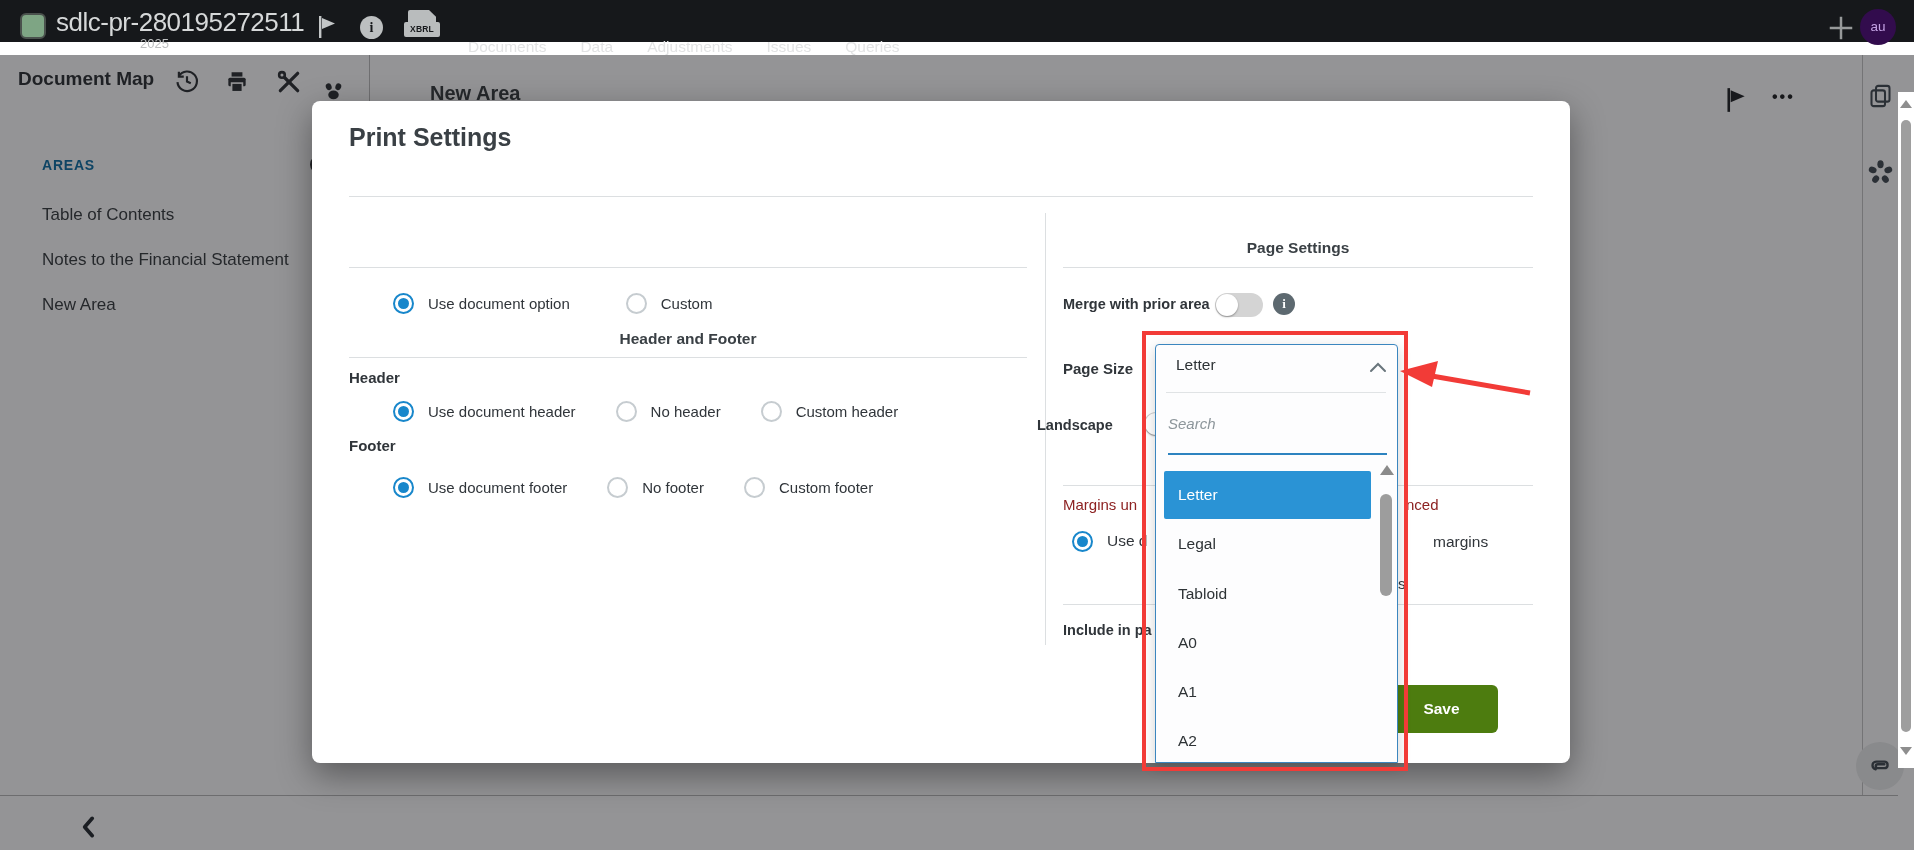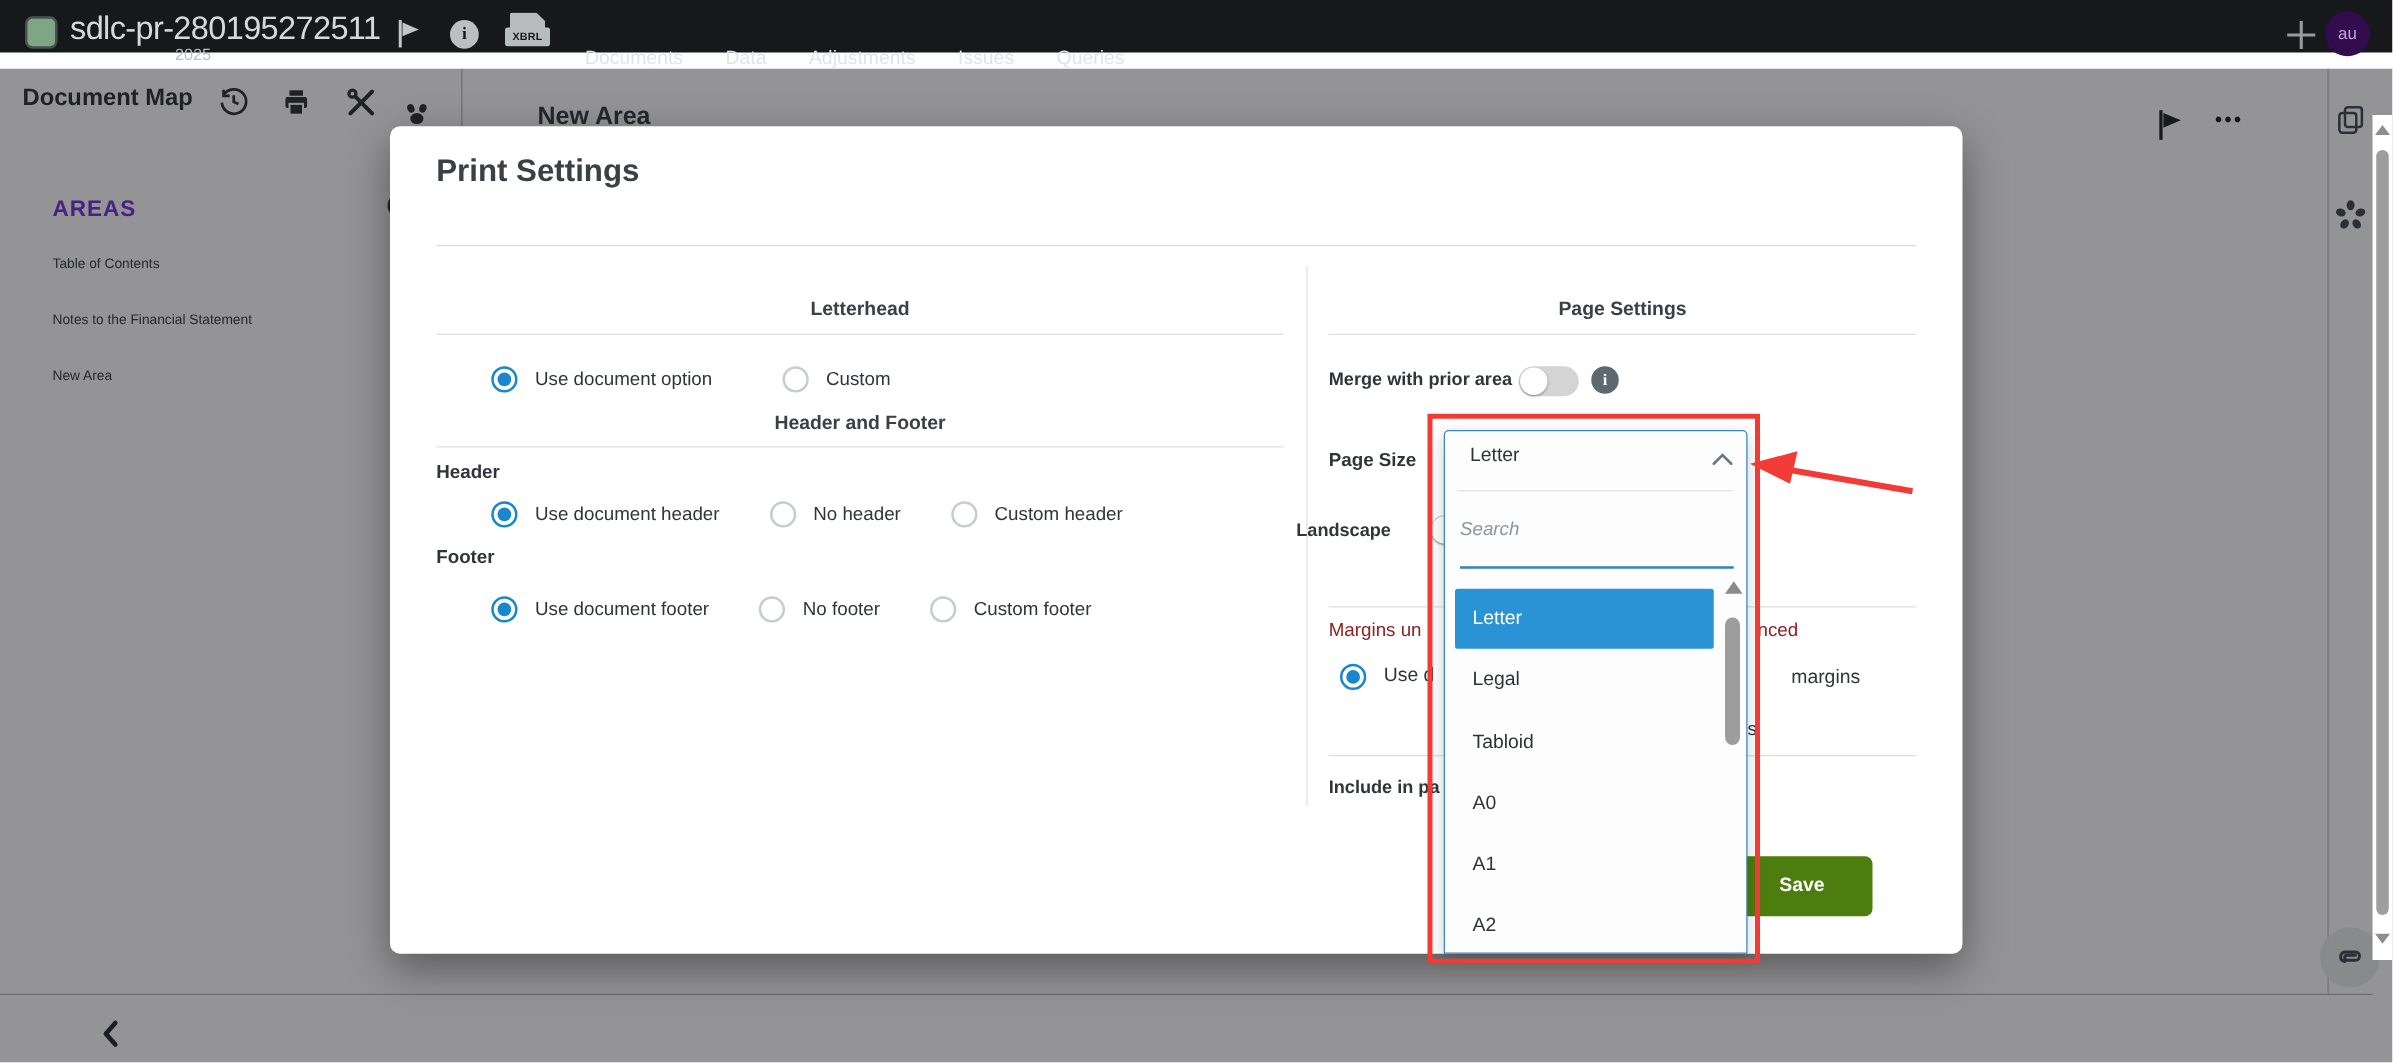--- a/index.html
+++ b/index.html
@@ -17,22 +17,22 @@
   .xbrl-box { position:absolute; left:404px; top:10px; width:36px; height:35px; }
   .xbrl-box .sheet { position:absolute; left:4px; top:0; width:28px; height:24px; background:#b9bcbd; border-radius:2px; clip-path:polygon(0 0,75% 0,100% 28%,100% 100%,0 100%); }
   .xbrl-box .band { position:absolute; left:0; top:12px; width:36px; height:15px; background:#b9bcbd; border-radius:2px; text-align:center; font-size:8.5px; font-weight:bold; color:#16181b; line-height:15px; letter-spacing:0.2px; }
   .infocirc { width:23px; height:23px; border-radius:50%; background:#bcbfc0; color:#16181b; font-weight:bold; font-size:14px; text-align:center; line-height:23px; font-family:"Liberation Serif",serif; }
   #avatar { position:absolute; left:1860px; top:9px; width:36px; height:36px; border-radius:50%; background:#320c4d; color:#c3a1e3; font-size:13.5px; text-align:center; line-height:36px; }
 
   
   #base { position:absolute; left:0; top:55px; width:1914px; height:795px; background:#fff; z-index:1; }
   #sidebar { position:absolute; left:0; top:0; width:370px; height:617px; background:#fff; border-right:1px solid #b9b9b9; }
   #sidebar .smtitle { position:absolute; left:18px; top:13px; font-size:19px; font-weight:600; color:#23272a; }
-  #sidebar .areas { position:absolute; left:42px; top:102px; font-size:18px; font-weight:700; letter-spacing:0.8px; color:#6d28d9; }
-  .sb-item { position:absolute; left:42px; font-size:11px; color:#2e3336; cursor:default; }
+  #sidebar .areas { position:absolute; left:42px; top:102px; font-size:14px; font-weight:700; letter-spacing:0.8px; color:#0369a1; }
+  .sb-item { position:absolute; left:42px; font-size:17px; color:#2e3336; cursor:default; }
   .sb-circ { position:absolute; left:310px; top:100px; width:19px; height:19px; border:2px solid #2a2d2f; border-radius:50%; }
   #content-title { position:absolute; left:430px; top:27px; font-size:20px; font-weight:700; color:#2e3336; }
   #area-dots { position:absolute; left:1772px; top:33px; font-size:16px; font-weight:bold; color:#131517; letter-spacing:2px; }
   #rail { position:absolute; left:1862px; top:0; width:36px; height:795px; background:#fff; border-left:1px solid #c2c2c2; }
   #attach-btn { position:absolute; left:1856px; top:687px; width:48px; height:48px; border-radius:50%; background:#ebecec; display:flex; align-items:center; justify-content:center; }
   #footerbar { position:absolute; left:0; top:740px; width:1898px; height:55px; background:#fff; border-top:1px solid #b5b5b5; }
 
   
   #overlay { position:absolute; left:0; top:55px; width:1914px; height:795px; background:rgba(27,28,31,0.47); z-index:10; }
 
@@ -206,21 +206,20 @@
       </svg>
   </span>
   <div id="avatar">au</div>
 </div>
 
 <div id="modal">
   <div class="mtitle">Print Settings</div>
   <div class="hr" style="left:37px; top:95px; width:1184px;"></div>
   <div id="coldiv"></div>
 
-  <div class="colhead" style="left:37px; top:138px; width:678px;">Letterhead</div>
   <div class="hr" style="left:37px; top:166px; width:678px;"></div>
   <div class="radrow" style="left:81px; top:191px;">
     <span class="radio sel"></span>
     <span class="radlbl" style="margin-right:56px;">Use document option</span>
     <span class="radio"></span>
     <span class="radlbl">Custom</span>
   </div>
 
   <div class="colhead" style="left:37px; top:229px; width:678px;">Header and Footer</div>
   <div class="hr" style="left:37px; top:256px; width:678px;"></div>

